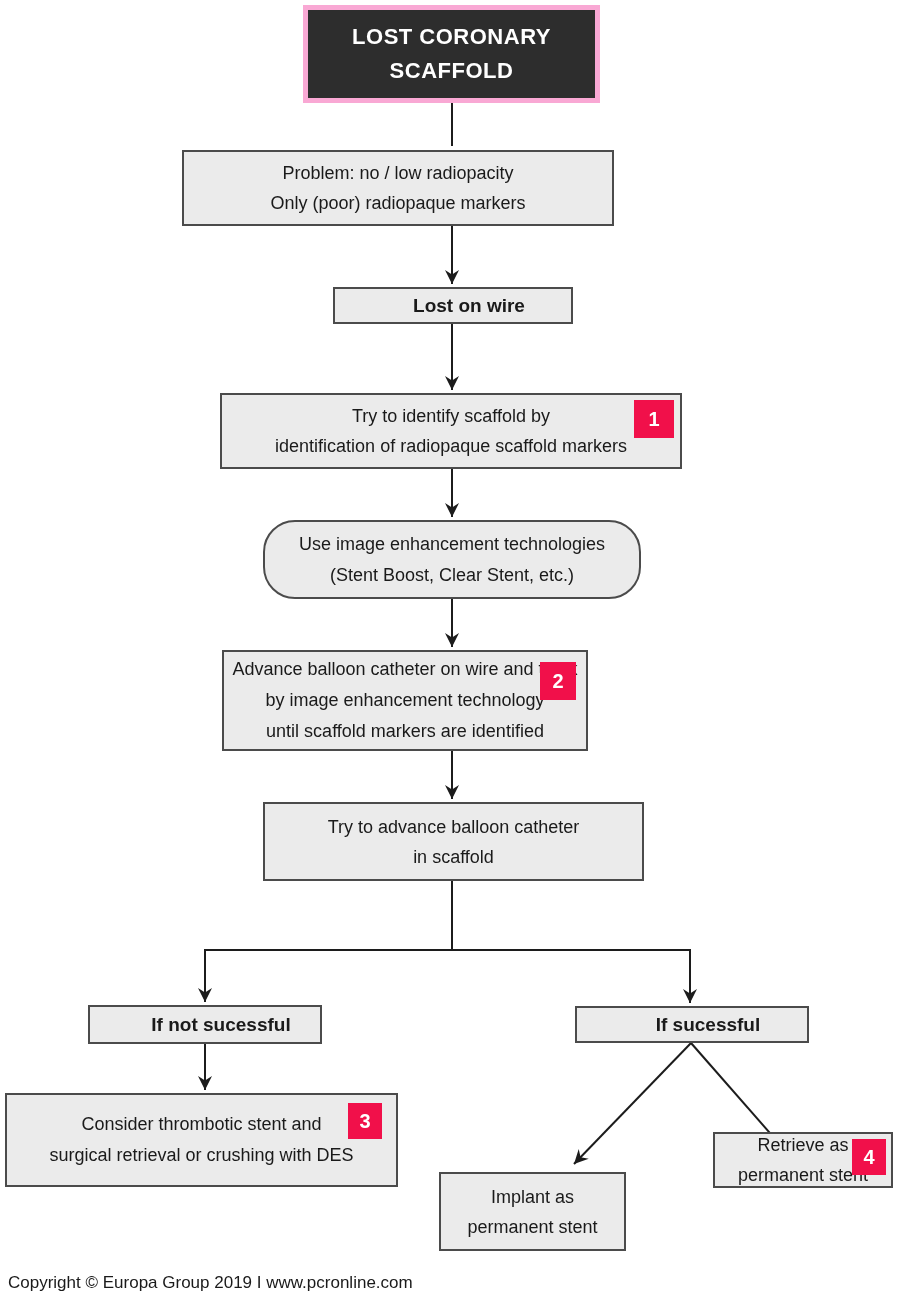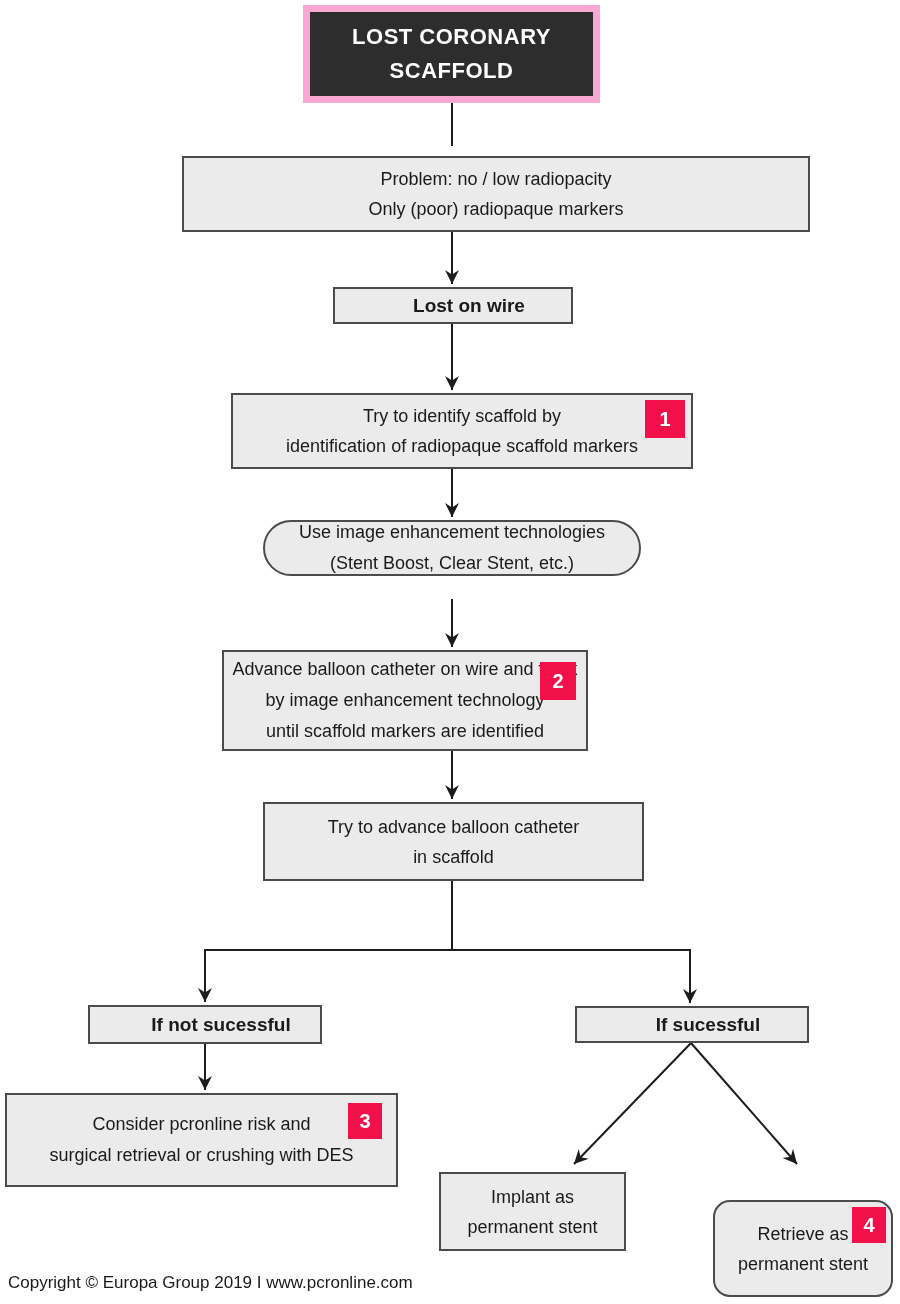--- a/index.html
+++ b/index.html
@@ -16,34 +16,34 @@
     position:absolute;box-sizing:border-box;
     background:var(--box-bg,#ebebeb);border:2px solid var(--box-border,#4b4b4b);
     display:flex;align-items:center;justify-content:center;text-align:center;
     font-size:18px;line-height:30px;color:var(--text,#1a1a1a);
   }
   .node .txt{white-space:pre-line;}
   .bold{font-weight:bold;padding-left:32px;}
 
   .n-title{
     left:303px;top:5px;width:297px;height:98px;
-    background:var(--title-bg,#2d2d2d);border:7px solid #f9a8d4;
+    background:var(--title-bg,#2d2d2d);border:5px solid #f9a8d4;
     color:#fff;font-weight:bold;font-size:22px;line-height:34px;letter-spacing:.5px;
   }
-  .n-problem {left:182px;top:156px;width:628px;height:76px;}
+  .n-problem {left:182px;top:150px;width:432px;height:76px;}
   .n-lost    {left:333px;top:287px;width:240px;height:37px;font-size:19px;}
-  .n-identify{left:220px;top:393px;width:462px;height:76px;margin-left:11px;}
-  .n-enhance {left:263px;top:520px;width:378px;height:56px;line-height:31px;border-radius:32px;}
+  .n-identify{left:220px;top:393px;width:462px;height:76px;}
+  .n-enhance {left:263px;top:520px;width:378px;height:79px;line-height:31px;border-radius:32px;}
   .n-advance {left:222px;top:650px;width:366px;height:101px;line-height:31px;}
   .n-try     {left:263px;top:802px;width:381px;height:79px;text-align:center;}
   .n-notsucc {left:88px;top:1005px;width:234px;height:39px;font-size:19px;}
   .n-succ    {left:575px;top:1006px;width:234px;height:37px;font-size:19px;}
   .n-consider{left:5px;top:1093px;width:393px;height:94px;line-height:31px;}
   .n-implant {left:439px;top:1172px;width:187px;height:79px;}
-  .n-retrieve{left:713px;top:1200px;width:180px;height:97px;border-radius:17px;}
+  .n-retrieve{left:713px;top:1132px;width:180px;height:56px;}
 
   .badge{
     position:absolute;top:5px;right:6px;width:40px;height:38px;
     background:var(--badge-bg,#f1104a);color:#fff;font-weight:bold;font-size:20px;
     display:flex;align-items:center;justify-content:center;line-height:1;
   }
   .n-advance  .badge{top:10px;right:10px;width:36px;}
   .n-consider .badge{top:8px;right:14px;width:34px;height:36px;}
   .n-retrieve .badge{top:5px;right:5px;width:34px;height:36px;}
 
@@ -116,21 +116,21 @@
 
   <div class="node n-notsucc bold">
     <span class="txt">If not sucessful</span>
   </div>
 
   <div class="node n-succ bold">
     <span class="txt">If sucessful</span>
   </div>
 
   <div class="node n-consider">
-    <span class="txt">Consider pcronline risk and
+    <span class="txt">Consider thrombotic stent and
 surgical retrieval or crushing with DES</span>
     <span class="badge">3</span>
   </div>
 
   <div class="node n-implant">
     <span class="txt">Implant as
 permanent stent</span>
   </div>
 
   <div class="node n-retrieve">

